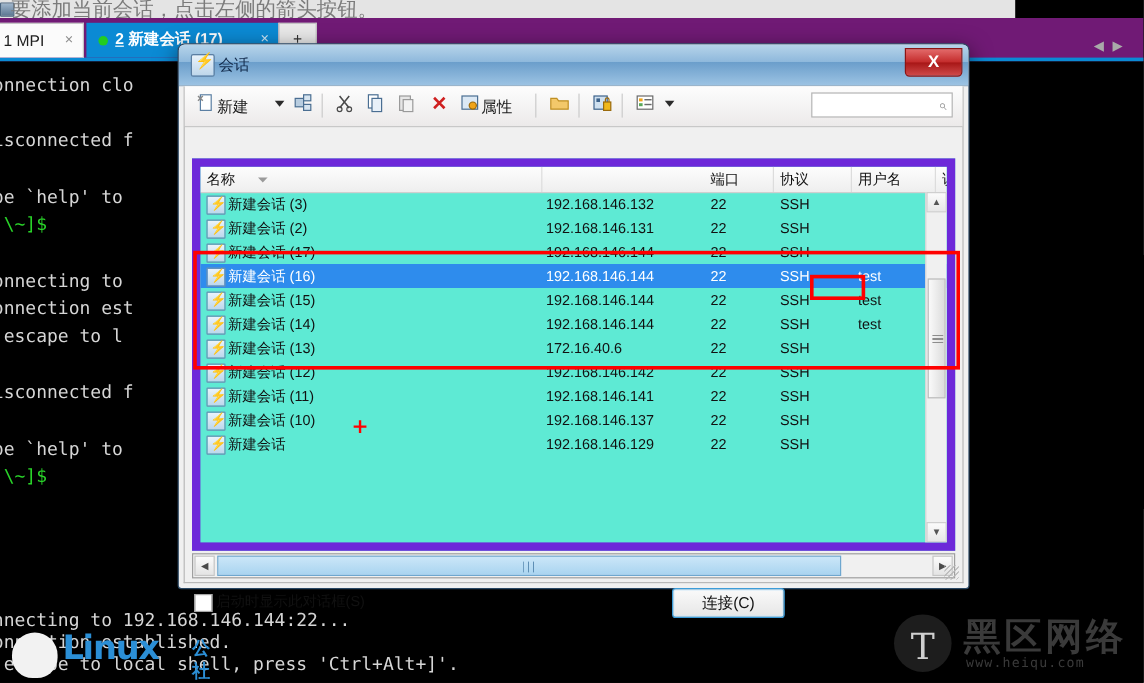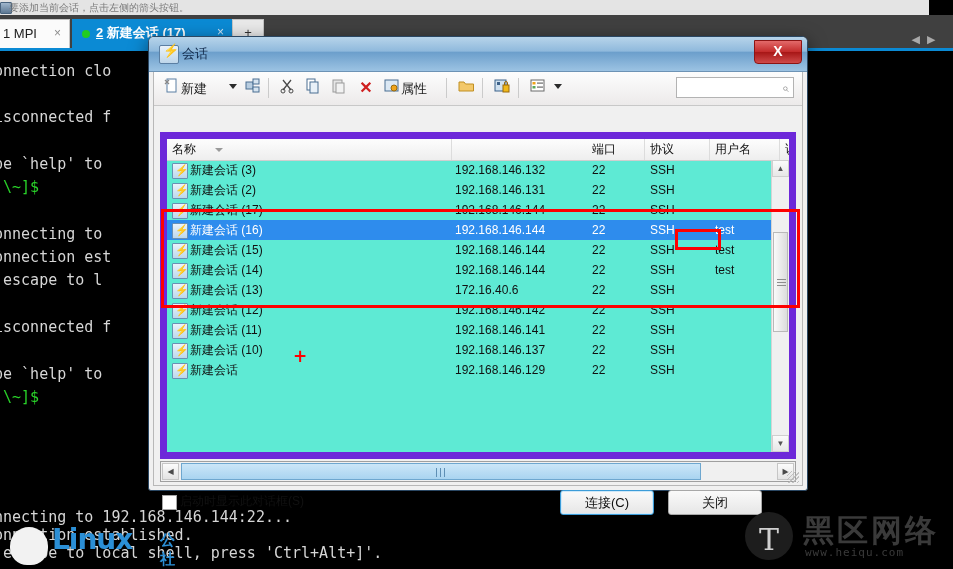--- a/index.html
+++ b/index.html
@@ -15,35 +15,35 @@
   .term-bg { position:absolute; left:0; top:0; width:953px; height:569px; background:#000; }
   .term-line {
     position:absolute; white-space:pre;
     font-family: "DejaVu Sans Mono", "Liberation Mono", monospace;
     font-size:15px; color:#d6d6d6; letter-spacing:0px;
   }
   .term-line.green { color:#29d329; }
 
   
   .hintbar {
-    position:absolute; left:0; top:0; width:929px; height:15px;
+    position:absolute; left:0; top:0; width:846px; height:15px;
     background:#e4e4e4; border-bottom:2px solid #ef4444;
-    font-size:10px; color:#7b7b7b; line-height:15px;
+    font-size:17px; color:#7b7b7b; line-height:15px;
     overflow:hidden; white-space:nowrap;
   }
   .hint-ico {
     position:absolute; left:0; top:2px; width:10px; height:10px;
     background:linear-gradient(#9fb6cc,#5d7893); border:1px solid #48637e; border-radius:1px;
   }
   .hint-text { position:absolute; left:9px; top:0; }
 
   
   .tabbar {
     position:absolute; left:0; top:15px; width:953px; height:33px;
-    background:#404040; border-bottom:3px solid #0b8ad4;
+    background:#701a75; border-bottom:3px solid #0b8ad4;
   }
   .tab {
     position:absolute; top:4px; height:29px; box-sizing:border-box;
     font-size:13px; line-height:27px; white-space:nowrap; overflow:hidden;
   }
   .tab.inactive {
     left:-8px; width:78px; background:#fbfbfb;
     border:1px solid #c6c6c6; border-bottom:none; color:#202020;
     padding-left:10px;
   }
@@ -518,21 +518,20 @@
           <span class="hs-grip"></span>
         </div>
         <div class="hs-btn hs-r">▶</div>
       </div>
 
       <div class="chk-row">
         <span class="chk-box"></span>
         <span class="chk-lab">启动时显示此对话框(S)</span>
       </div>
       <div class="btn primary">连接(C)</div>
-      <div class="btn close">关闭</div>
       <div class="resize-grip"></div>
     </div>
   </div>
 
   <div class="annot" style="left:161px; top:209px; width:639px; height:99px;"></div>
   <div class="annot" style="left:675px; top:229px; width:46px; height:21px;"></div>
   <div class="annot-plus" style="left:293px; top:348px;">+</div>
 
   <div class="wm-linux">
     <div class="penguin"></div>

